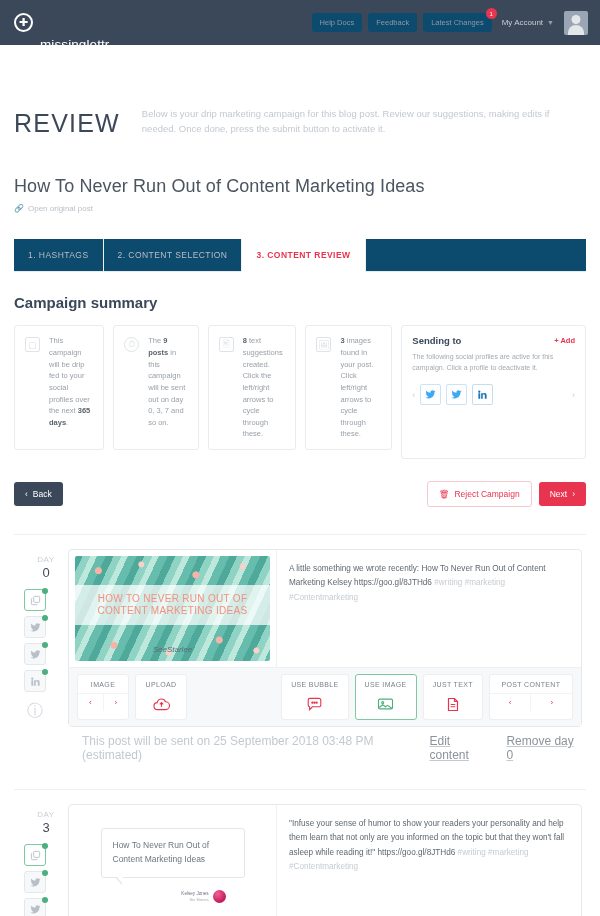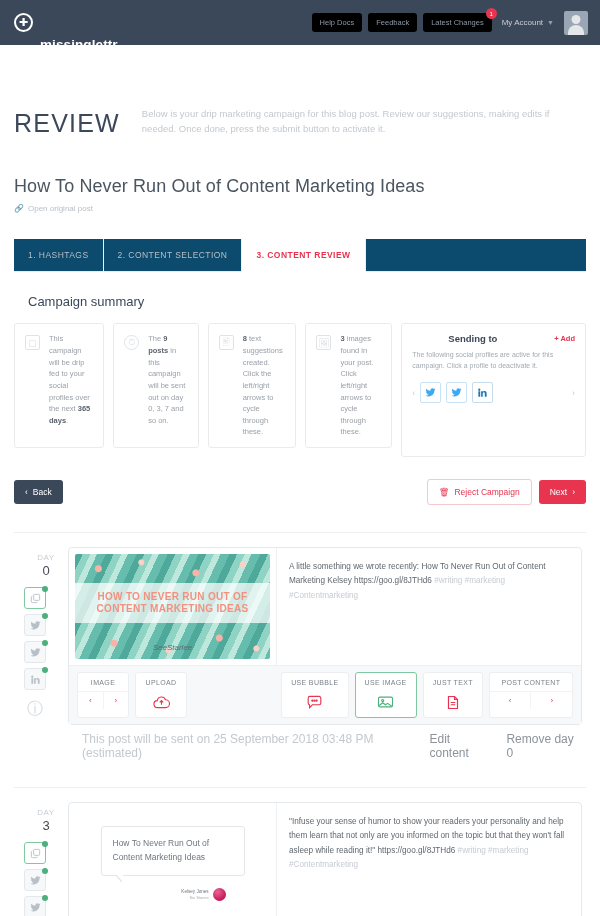--- a/index.html
+++ b/index.html
@@ -21,24 +21,24 @@
     padding: 0 12px 0 14px;
     position: relative;
   }
   .brand { display: flex; align-items: center; gap: 7px; }
   .brand-mark {
     width: 19px; height: 19px; border-radius: 50%;
     border: 2px solid #fff;
     display: flex; align-items: center; justify-content: center;
     color: #fff; font-size: 11px; line-height: 1;
   }
-  .brand-text { color: #ffffff; font-size: 13.5px; font-weight: bold; letter-spacing: .1px; margin-top: 44px; }
+  .brand-text { color: #ffffff; font-size: 13.5px; font-weight: normal; letter-spacing: .1px; margin-top: 44px; }
   .nav-right { margin-left: auto; display: flex; align-items: center; gap: 6px; }
   .nav-pill {
-    background: #000000; color: #8d98a4; font-size: 7.5px;
+    background: #0c4a6e; color: #8d98a4; font-size: 7.5px;
     padding: 5px 8px; border-radius: 3px; white-space: nowrap;
   }
   .nav-pill.with-badge { position: relative; }
   .badge-dot {
     position: absolute; top: -5px; right: -5px;
     width: 11px; height: 11px; border-radius: 50%;
     background: #e8344e; color: #fff; font-size: 6px;
     display: flex; align-items: center; justify-content: center;
   }
   .acct { color: #c8ced5; font-size: 8px; display: flex; align-items: center; gap: 4px; margin-left: 4px; }
@@ -84,21 +84,21 @@
     font-size: 8.5px; letter-spacing: .45px; color: #b8bec5;
     padding: 11px 14px; border-right: 1px solid #eef0f2; white-space: nowrap;
   }
   .tab.active {
     color: #e8344e; background: #ffffff; font-weight: bold;
     border-bottom: 1px solid #fff; margin-bottom: -1px;
   }
   .tab.last { border-right: none; }
 
   
-  .summary-title { font-size: 13px; font-weight: normal; color: #3b4859; margin-top: 22px; margin-left: 14px; }
+  .summary-title { font-size: 15px; font-weight: bold; color: #3b4859; margin-top: 22px; }
   .summary-grid {
     margin-top: 14px; display: grid;
     grid-template-columns: 1fr 1fr 1fr; gap: 9px;
   }
   .sum-col { display: flex; flex-direction: row; gap: 9px; }
   .sum-card {
     border: 1px solid #e9ecef; border-radius: 3px; background: #fff;
     padding: 9px 10px; display: flex; gap: 9px; align-items: flex-start; min-height: 47px;
   }
   .sum-ico {
@@ -107,21 +107,21 @@
     display: flex; align-items: center; justify-content: center; font-size: 9px;
   }
   .sum-ico.round { border-radius: 50%; }
   .sum-txt { font-size: 7.5px; line-height: 1.55; color: #9aa1a9; }
   .sum-txt b { color: #5c646d; }
 
   .sending {
     border: 1px solid #e9ecef; border-radius: 3px; background: #fff;
     padding: 9px 10px; grid-row: span 2; display: flex; flex-direction: column;
   }
-  .sending-head { display: flex; align-items: center; margin-left: 36px; }
+  .sending-head { display: flex; align-items: center; }
   .sending-title { font-size: 9.5px; font-weight: bold; color: #3b4859; }
   .sending-add { margin-left: auto; font-size: 7.5px; color: #e8344e; font-weight: bold; }
   .sending-sub { font-size: 7px; color: #a4abb2; line-height: 1.55; margin-top: 6px; }
   .profiles { display: flex; align-items: center; margin-top: 10px; gap: 5px; }
   .pf-arrow { color: #c7ccd2; font-size: 9px; }
   .pf-arrow.r { margin-left: auto; }
   .pf {
     width: 21px; height: 21px; border: 1px solid #c9e3f7; border-radius: 2px;
     display: flex; align-items: center; justify-content: center; color: #3ba9f4;
   }
@@ -172,21 +172,21 @@
     background:
       repeating-linear-gradient(115deg, #4fa99a 0 7px, #8fd3c4 7px 14px, #bfe8dd 14px 20px, #66bdae 20px 28px),
       #9ed9cb;
   }
   .thumb .band {
     position: absolute; left: 0; right: 0; top: 28%; height: 38%;
     background: rgba(255,255,255,.72);
     display: flex; flex-direction: column; align-items: center; justify-content: center;
   }
   .thumb .band span {
-    color: #f4907f; font-size: 10px; font-weight: bold; letter-spacing: .3px;
+    color: #f4907f; font-size: 10px; font-weight: normal; letter-spacing: .3px;
     line-height: 1.25; text-align: center; white-space: nowrap;
   }
   .thumb .sig {
     position: absolute; bottom: 7px; left: 50%; transform: translateX(-50%);
     color: #5a6e74; font-size: 8px; font-style: italic;
   }
   .thumb .petals {
     position: absolute; inset: 0;
     background:
       radial-gradient(circle at 12% 14%, #f9b3a6 0 3px, transparent 4px),
@@ -253,21 +253,21 @@
   }
   .opt.sel { border: 1px solid #7ec9a0; }
   .opt.sel .opt-ico { color: #4caf7d; }
   .opt.grow { flex: 1; }
   .opt.spacer { background: transparent; border: none; flex: 1; min-width: 0; }
 
   .card-foot {
     display: flex; align-items: center; margin: 7px 4px 0 68px;
     font-size: 12px; color: #c3c9cf;
   }
-  .foot-actions { margin-left: auto; display: flex; gap: 15px; }
+  .foot-actions { margin-left: auto; display: flex; gap: 15px; text-decoration: underline; }
   .foot-actions span { color: #8b939b; }
 </style>
 </head>
 <body>
 
 <div class="topnav">
   <div class="brand">
     <div class="brand-mark">✚</div>
     <div class="brand-text">missinglettr</div>
   </div>

